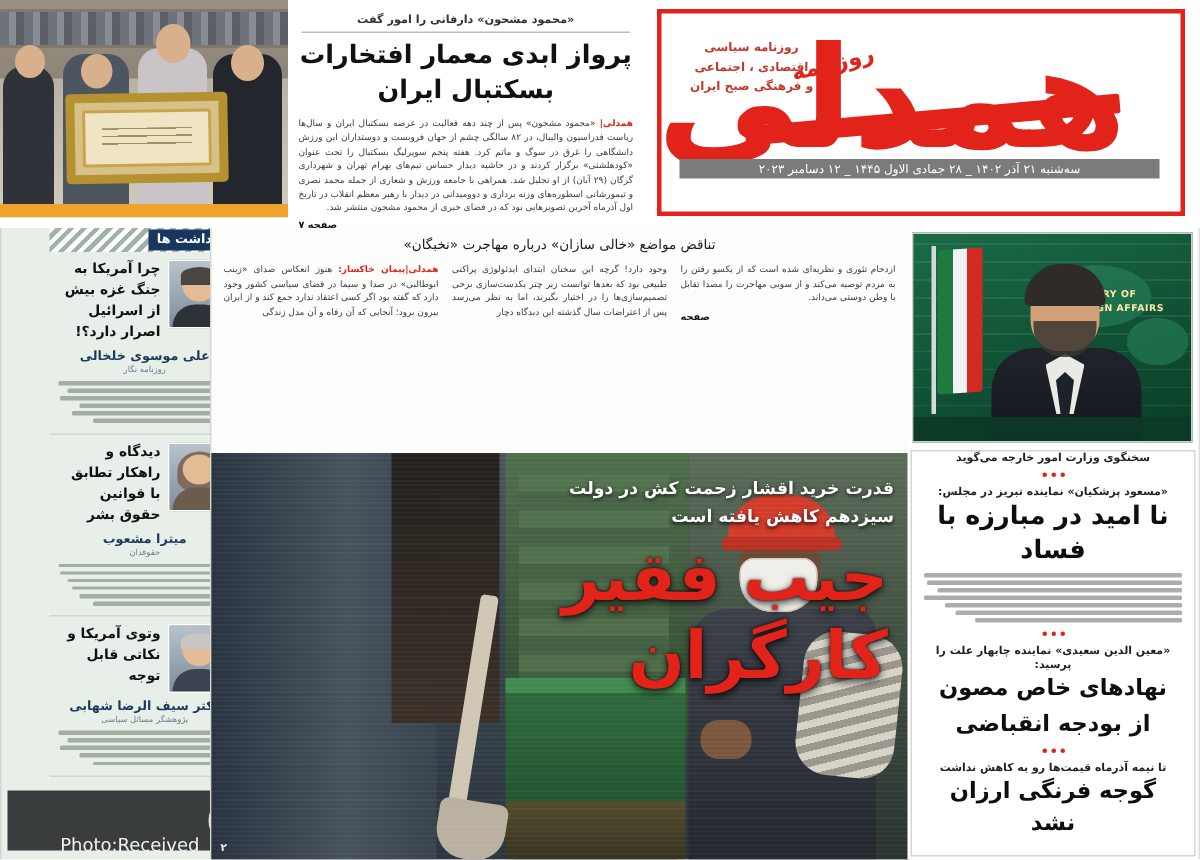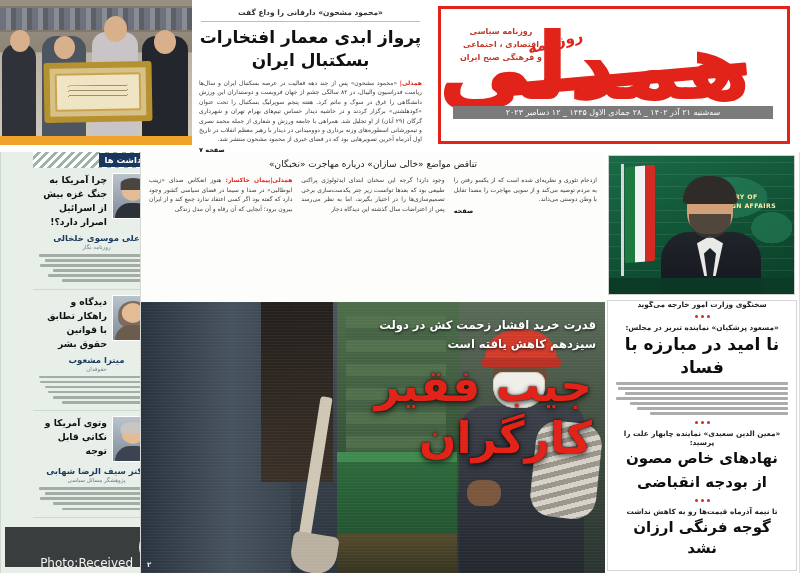--- a/index.html
+++ b/index.html
@@ -203,21 +203,21 @@
         <div class="mast-sub">
           <div>روزنامه سیاسی</div>
           <div>اقتصادی ، اجتماعی</div>
           <div>و فرهنگی صبح ایران</div>
         </div>
         <div class="mast-date">سه‌شنبه ۲۱ آذر ۱۴۰۲ _ ۲۸ جمادی الاول ۱۴۴۵ _ ۱۲ دسامبر ۲۰۲۳</div>
       </div>
     </div>
 
     <div class="topstory">
-      <div class="ts-kicker">«محمود مشحون» دارفانی را وداع گفت</div>
+      <div class="ts-kicker">«محمود مشحون» دارفانی را امور گفت</div>
       <div class="ts-rule"></div>
       <div class="ts-head">پرواز ابدی معمار افتخارات بسکتبال ایران</div>
       <div class="ts-body">
         <span class="lead">همدلی|</span>
         <span>«محمود مشحون» پس از چند دهه فعالیت در عرصه بسکتبال ایران و سال‌ها ریاست فدراسیون والیبال، در ۸۲ سالگی چشم از جهان فروبست و دوستداران این ورزش دانشگاهی را غرق در سوگ و ماتم کرد. هفته پنجم سوپرلیگ بسکتبال را تحت عنوان «کودهلشتی» برگزار کردند و در حاشیه دیدار حساس تیم‌های بهرام تهران و شهرداری گرگان (۲۹ آبان) از او تجلیل شد. همراهی با جامعه ورزش و شعاری از جمله محمد نصری و تیمورشانی اسطوره‌های وزنه برداری و دوومیدانی در دیدار با رهبر معظم انقلاب در تاریخ اول آذرماه آخرین تصویرهایی بود که در فضای خبری از محمود مشحون منتشر شد.</span>
       </div>
       <div class="ts-page">صفحه ۷</div>
     </div>
 
     <div class="topphoto">

